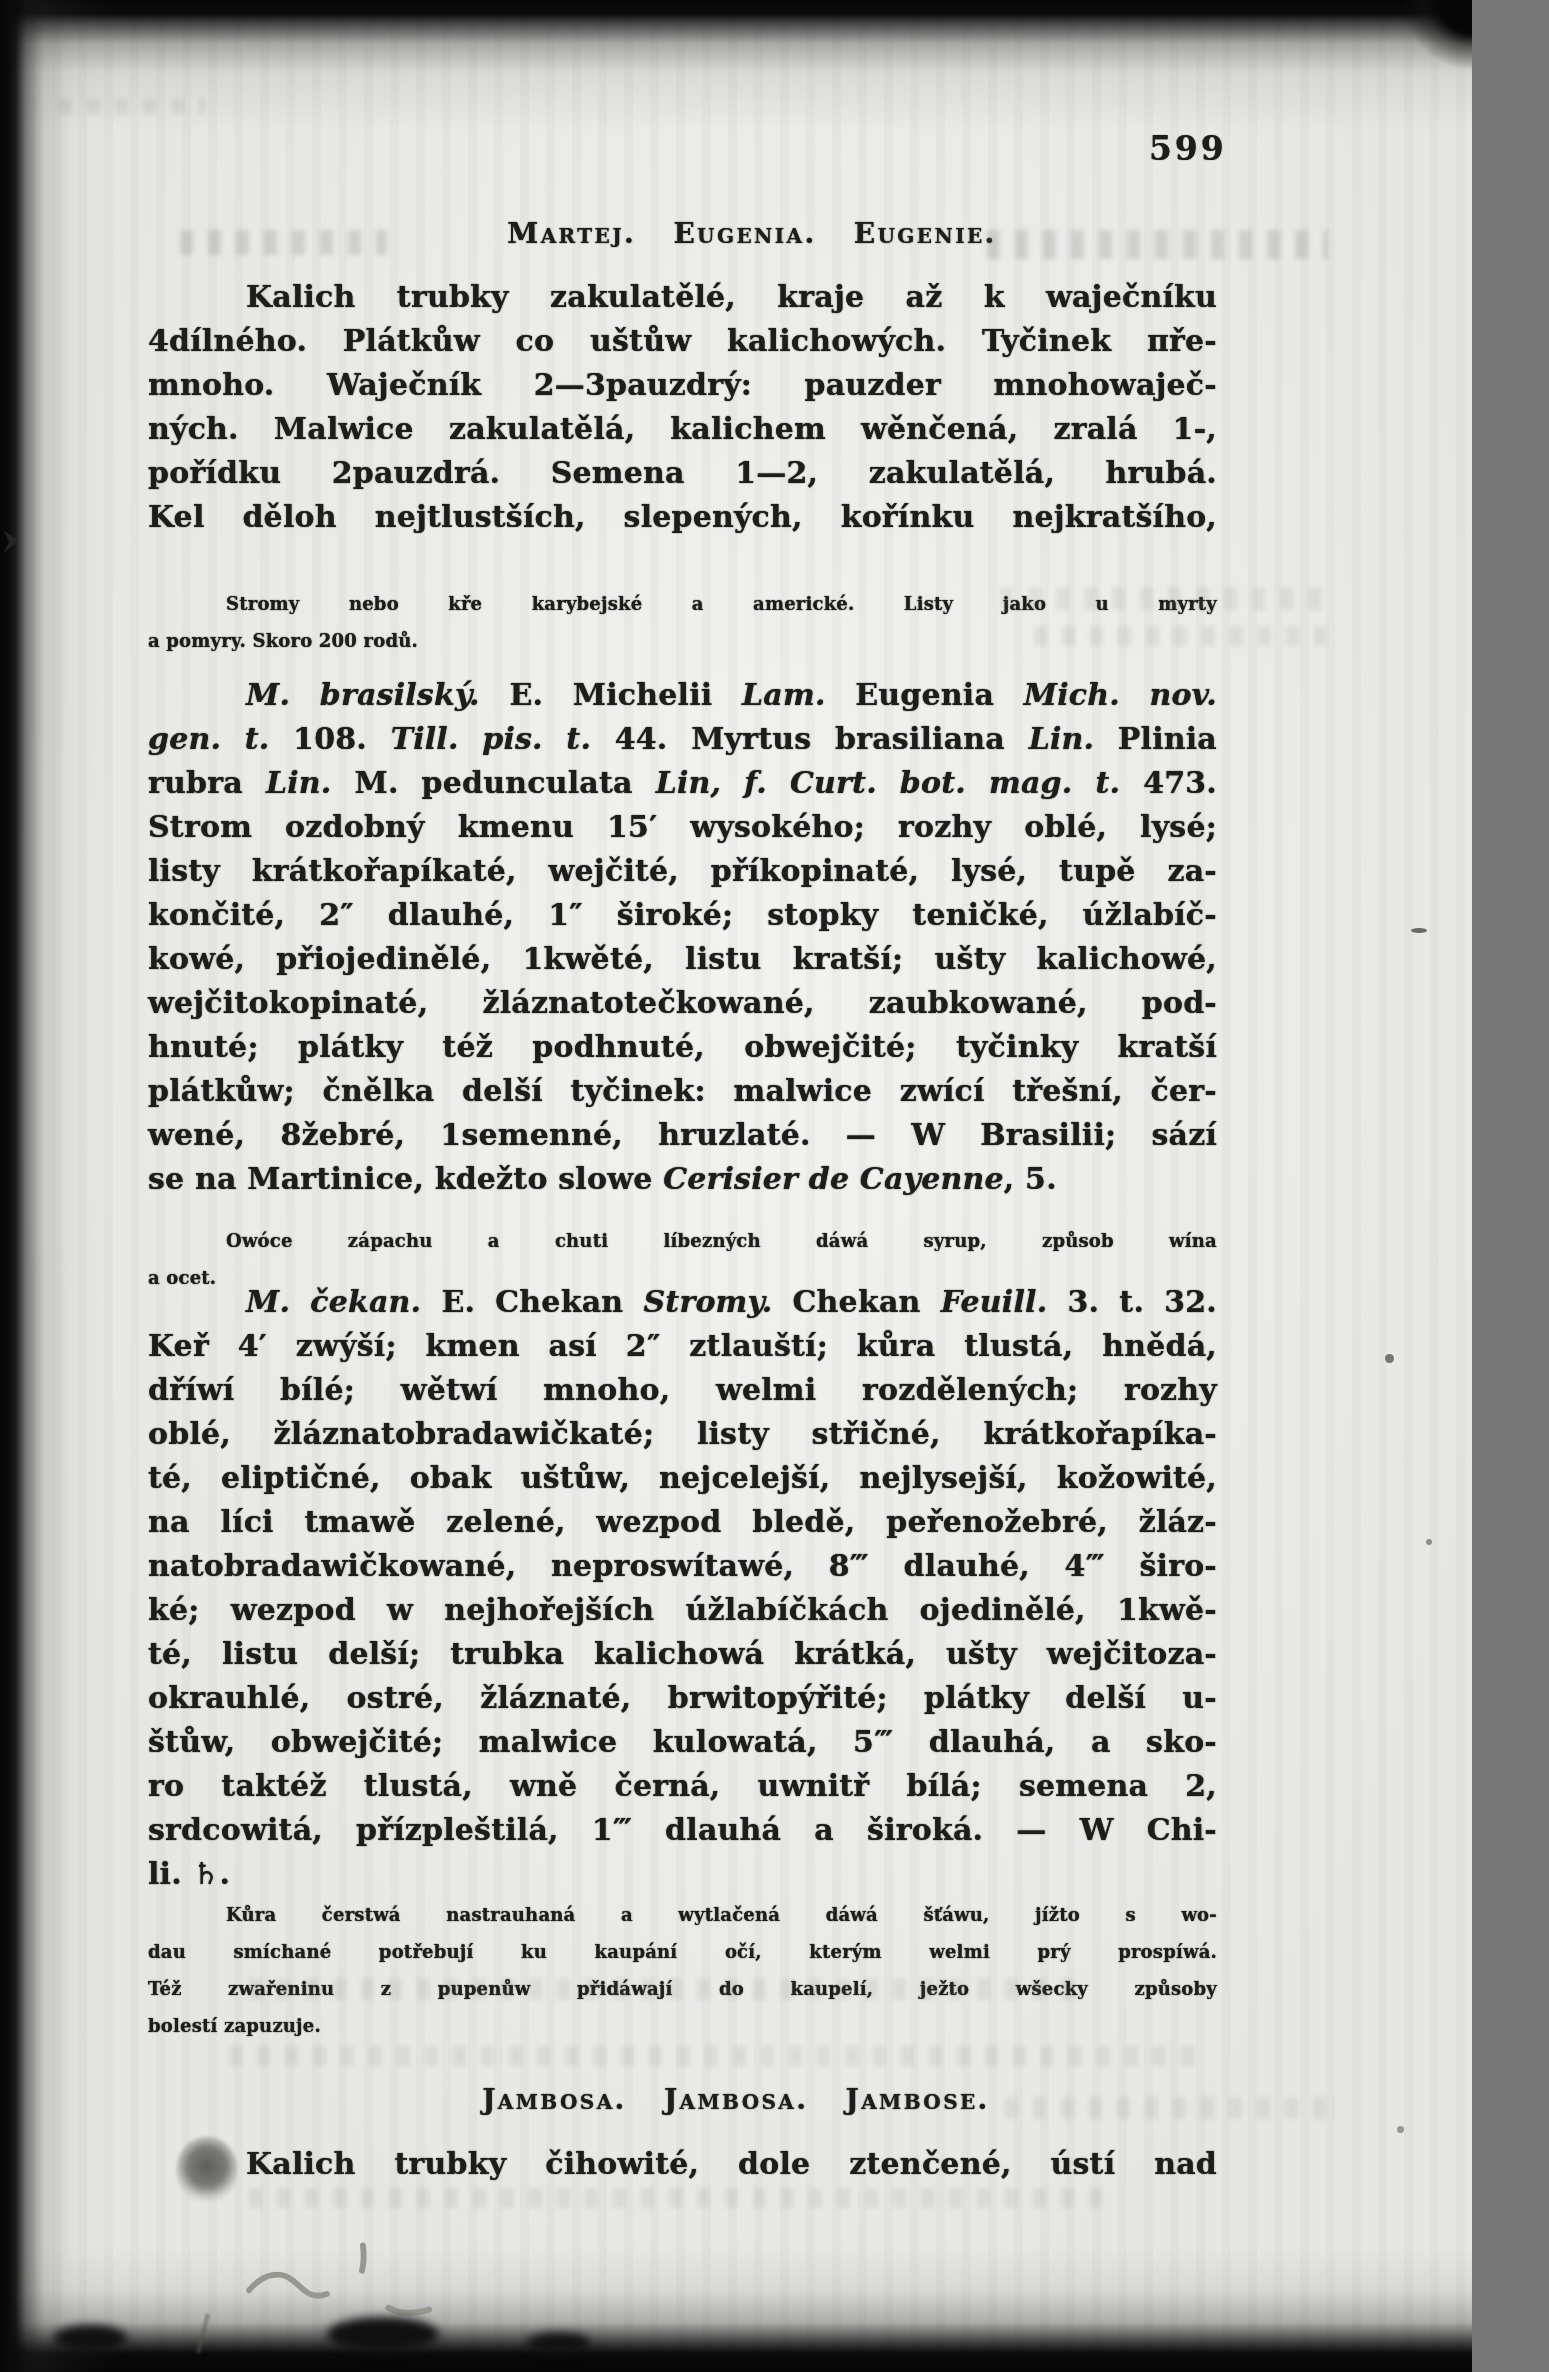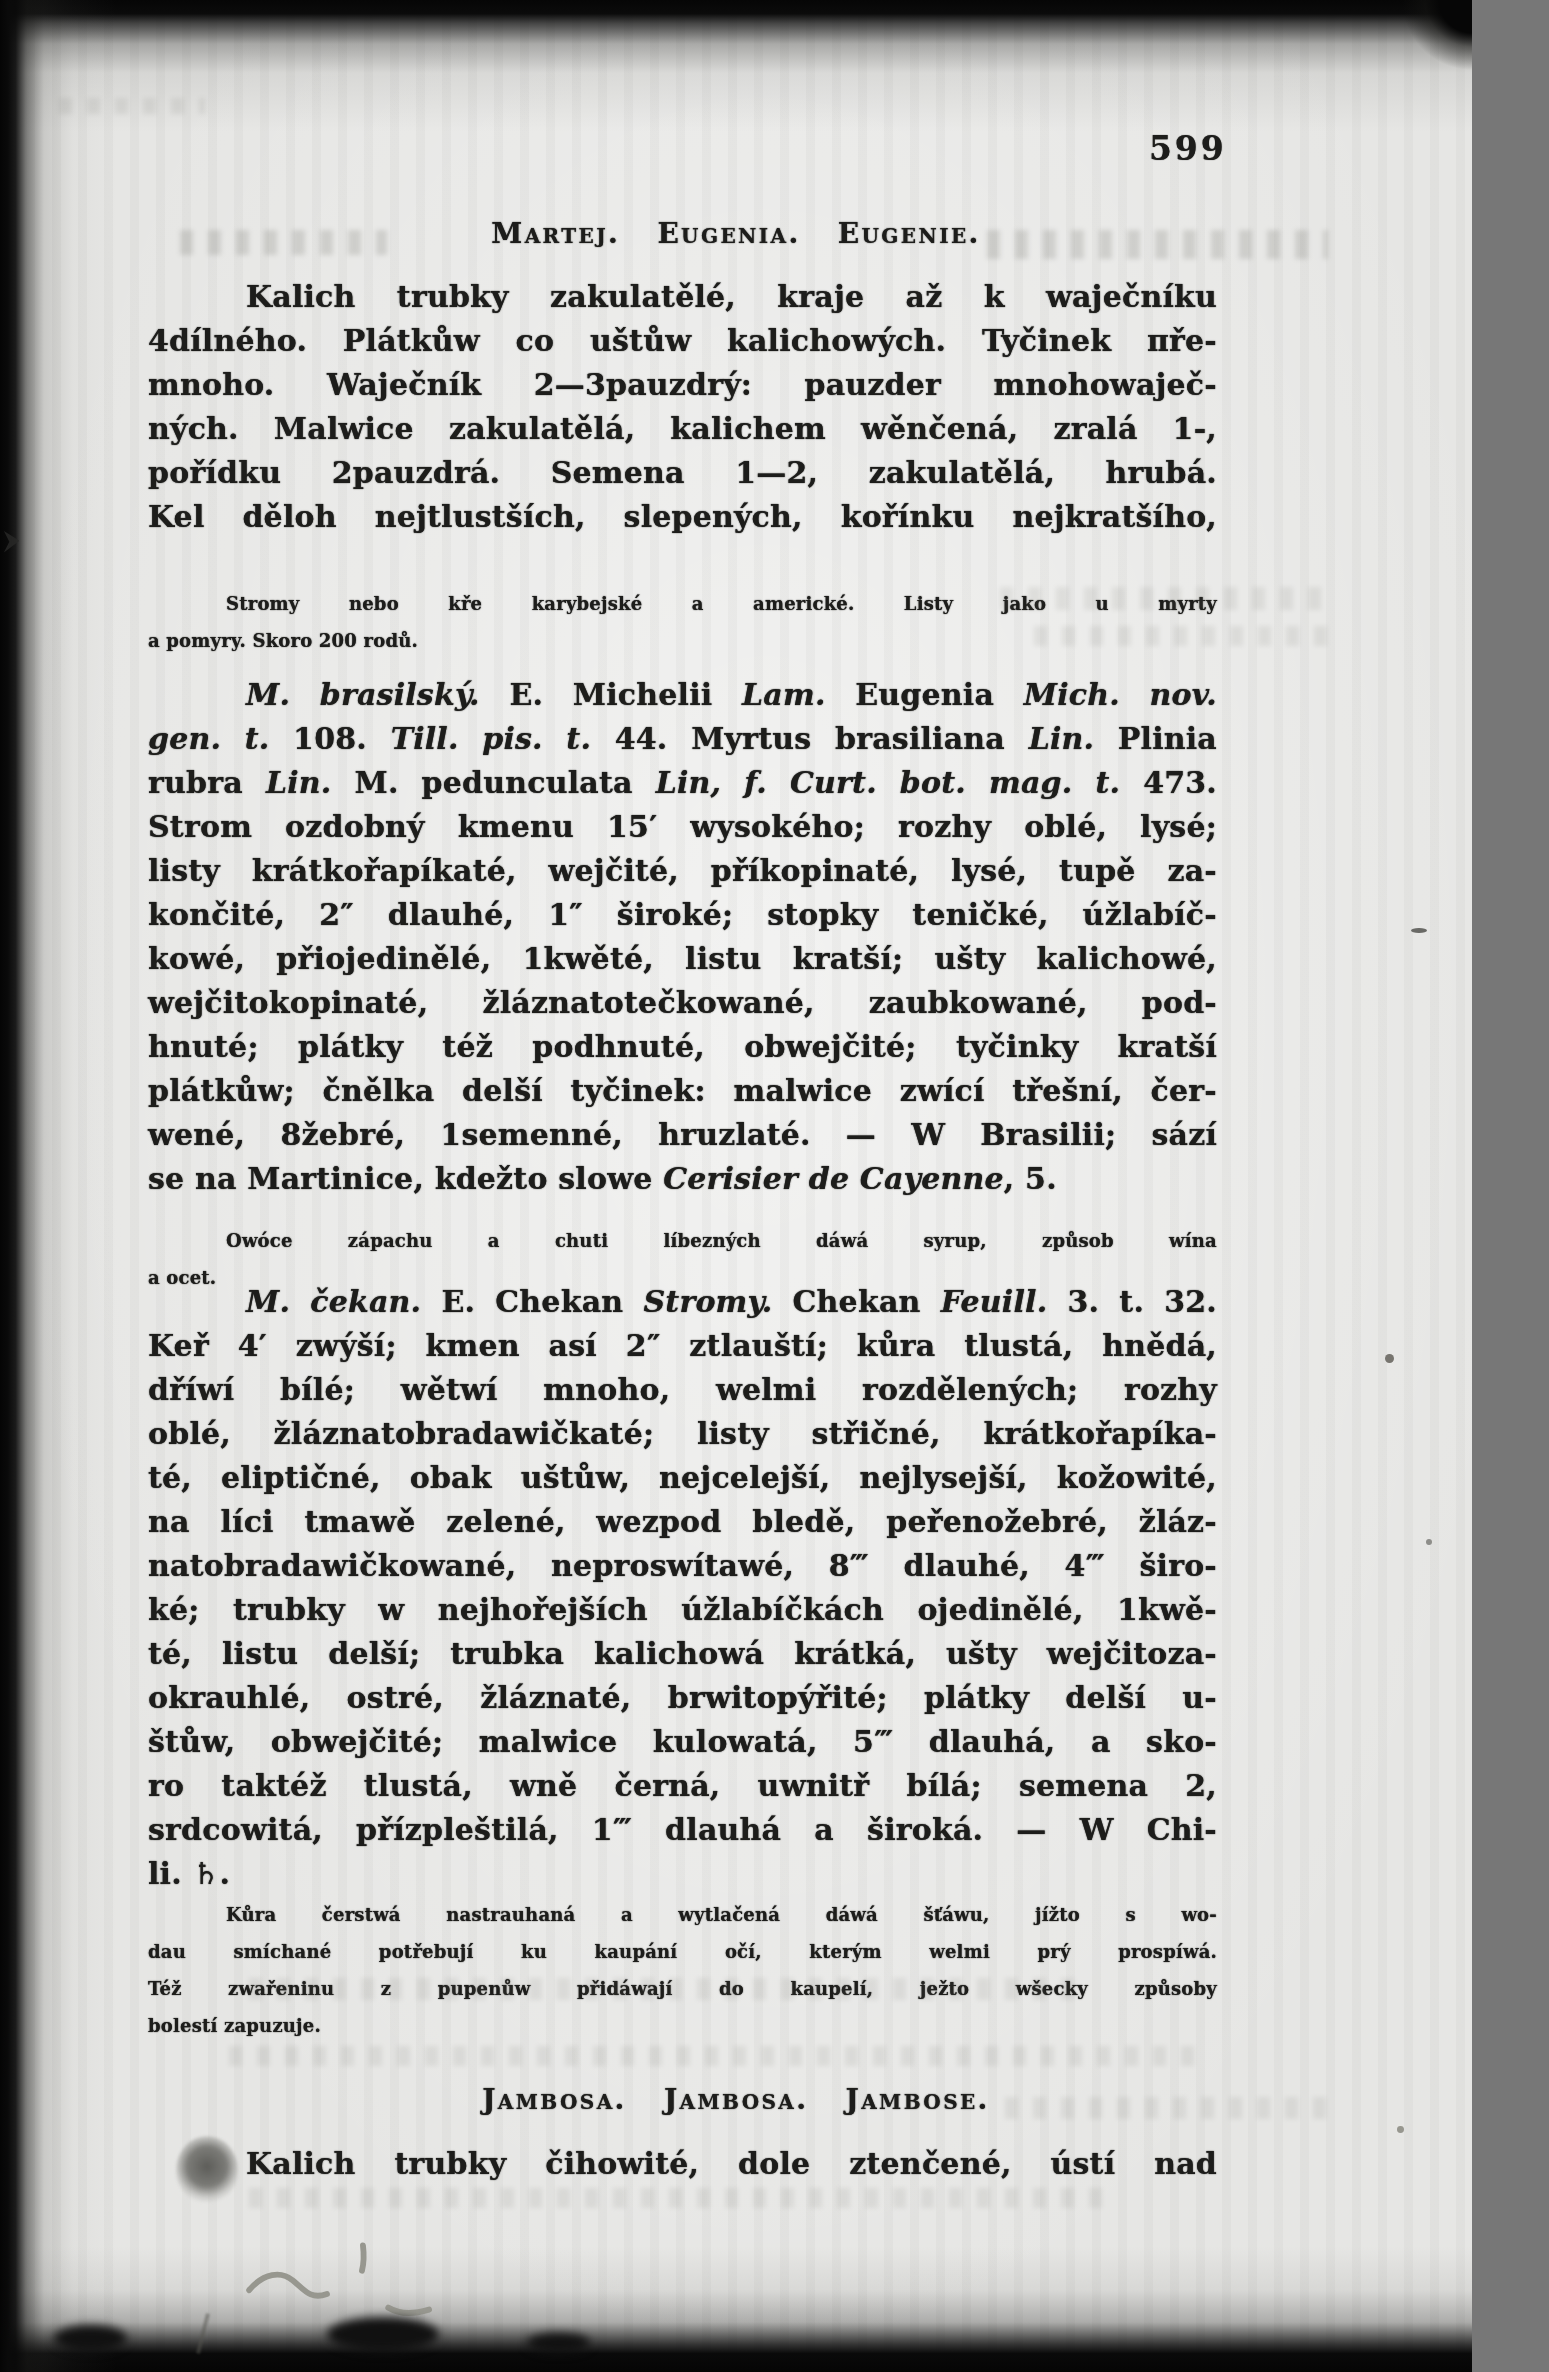--- a/index.html
+++ b/index.html
@@ -51,21 +51,21 @@
 </style>
 </head>
 <body>
 
 <div class="page">
 
   <div class="corner-tr"></div>
 
   <div class="pageno">599</div>
 
-  <div class="header" style="top:217px;">Martej. Eugenia. Eugenie.</div>
+  <div class="header" style="top:217px;margin-left:16px;">Martej. Eugenia. Eugenie.</div>
 
   <div class="column">
 
     <div class="block main" style="top:275px;">
       <span class="line indent">Kalich trubky zakulatělé, kraje až k waječníku</span>
       <span class="line">4dílného. Plátkůw co uštůw kalichowých. Tyčinek пře-</span>
       <span class="line">mnoho. Waječník 2—3pauzdrý: pauzder mnohowaječ-</span>
       <span class="line">ných. Malwice zakulatělá, kalichem wěnčená, zralá 1-,</span>
       <span class="line">pořídku 2pauzdrá. Semena 1—2, zakulatělá, hrubá.</span>
       <span class="line">Kel děloh nejtlustších, slepených, kořínku nejkratšího,</span>
@@ -97,21 +97,21 @@
     </div>
 
     <div class="block main" style="top:1280px;">
       <span class="line indent"><i>M. čekan.</i> E. Chekan <i>Stromy.</i> Chekan <i>Feuill.</i> 3. t. 32.</span>
       <span class="line">Keř 4′ zwýší; kmen así 2″ ztlauští; kůra tlustá, hnědá,</span>
       <span class="line">dříwí bílé; wětwí mnoho, welmi rozdělených; rozhy</span>
       <span class="line">oblé, žláznatobradawičkaté; listy střičné, krátkořapíka-</span>
       <span class="line">té, eliptičné, obak uštůw, nejcelejší, nejlysejší, kožowité,</span>
       <span class="line">na líci tmawě zelené, wezpod bledě, peřenožebré, žláz-</span>
       <span class="line">natobradawičkowané, neproswítawé, 8‴ dlauhé, 4‴ širo-</span>
-      <span class="line">ké; trubky w nejhořejších úžlabíčkách ojedinělé, 1kwě-</span>
+      <span class="line">ké; wezpod w nejhořejších úžlabíčkách ojedinělé, 1kwě-</span>
       <span class="line">té, listu delší; trubka kalichowá krátká, ušty wejčitoza-</span>
       <span class="line">okrauhlé, ostré, žláznaté, brwitopýřité; plátky delší u-</span>
       <span class="line">štůw, obwejčité; malwice kulowatá, 5‴ dlauhá, a sko-</span>
       <span class="line">ro taktéž tlustá, wně černá, uwnitř bílá; semena 2,</span>
       <span class="line">srdcowitá, přízpleštilá, 1‴ dlauhá a široká. — W Chi-</span>
       <span class="line last">li. ♄.</span>
     </div>
 
     <div class="block note" style="top:1896px;">
       <span class="line indent">Kůra čerstwá nastrauhaná a wytlačená dáwá šťáwu, jížto s wo-</span>

